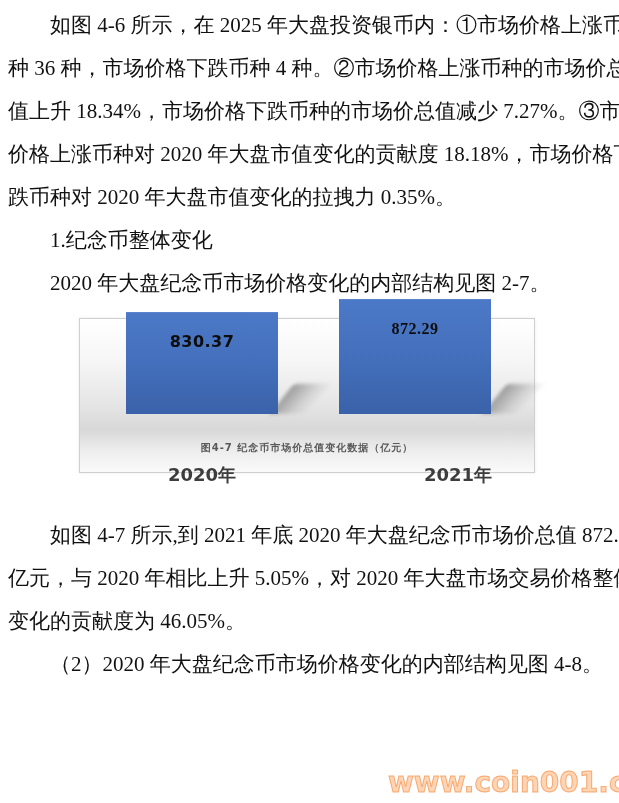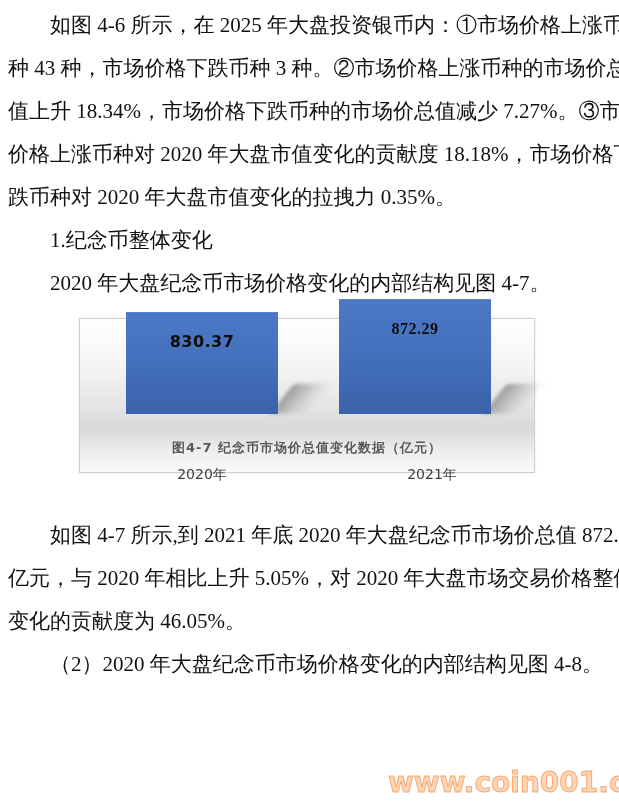--- a/index.html
+++ b/index.html
@@ -42,56 +42,56 @@
   .bar-shadow{
     position:absolute;bottom:58px;height:30px;width:38px;
     background:linear-gradient(100deg,rgba(105,105,105,.55) 10%,rgba(150,150,150,.28) 60%,rgba(180,180,180,0) 95%);
     filter:blur(2px);
     transform:skewX(-38deg);transform-origin:left bottom;
   }
   .bar-shadow.s1{left:190px;}
   .bar-shadow.s2{left:403px;}
   .xlabel{
     position:absolute;top:134px;width:152px;text-align:center;
-    font-size:14px;font-weight:normal;color:#3d3d3d;
+    font-size:18px;font-weight:bold;color:#3d3d3d;
   }
   .xlabel.x1{left:46px;}
-  .xlabel.x2{left:276px;}
+  .xlabel.x2{left:260px;text-align:right;}
   .chart-caption{
     position:absolute;left:0;right:0;bottom:3px;text-align:center;
-    font-size:13px;font-weight:bold;color:#595959;letter-spacing:1px;
+    font-size:10px;font-weight:bold;color:#595959;letter-spacing:1px;
   }
 
   
   .watermark{
     position:absolute;left:388px;top:766px;z-index:9;white-space:nowrap;
     font-family:"DejaVu Sans","Liberation Sans",sans-serif;
     font-weight:bold;font-size:28px;
     color:rgba(255,168,100,.48);
     -webkit-text-stroke:1px rgba(244,130,50,.62);
   }
 </style>
 </head>
 <body>
 
 <div class="text-flow">
 
   <div id="paras-before">
       <div>
         <div class="line first">如图 4-6 所示，在 2025 年大盘投资银币内：①市场价格上涨币</div>
-        <div class="line">种 43 种，市场价格下跌币种 3 种。②市场价格上涨币种的市场价总</div>
+        <div class="line">种 36 种，市场价格下跌币种 4 种。②市场价格上涨币种的市场价总</div>
         <div class="line">值上升 18.34%，市场价格下跌币种的市场价总值减少 7.27%。③市场</div>
         <div class="line">价格上涨币种对 2020 年大盘市值变化的贡献度 18.18%，市场价格下</div>
         <div class="line last">跌币种对 2020 年大盘市值变化的拉拽力 0.35%。</div>
       </div>
       <div>
         <div class="line first last">1.纪念币整体变化</div>
       </div>
       <div>
-        <div class="line first last">2020 年大盘纪念币市场价格变化的内部结构见图 4-7。</div>
+        <div class="line first last">2020 年大盘纪念币市场价格变化的内部结构见图 2-7。</div>
       </div>
     </div>
 
   <div class="chart">
     <div class="bar-shadow s1"></div>
     <div class="bar-shadow s2"></div>
     <div class="bar b1" style="height: 101px;">
       <span class="bar-value">830.37</span>
     </div>
     <div class="bar b2" style="height: 114px; font-family: Liberation Serif, serif;">

